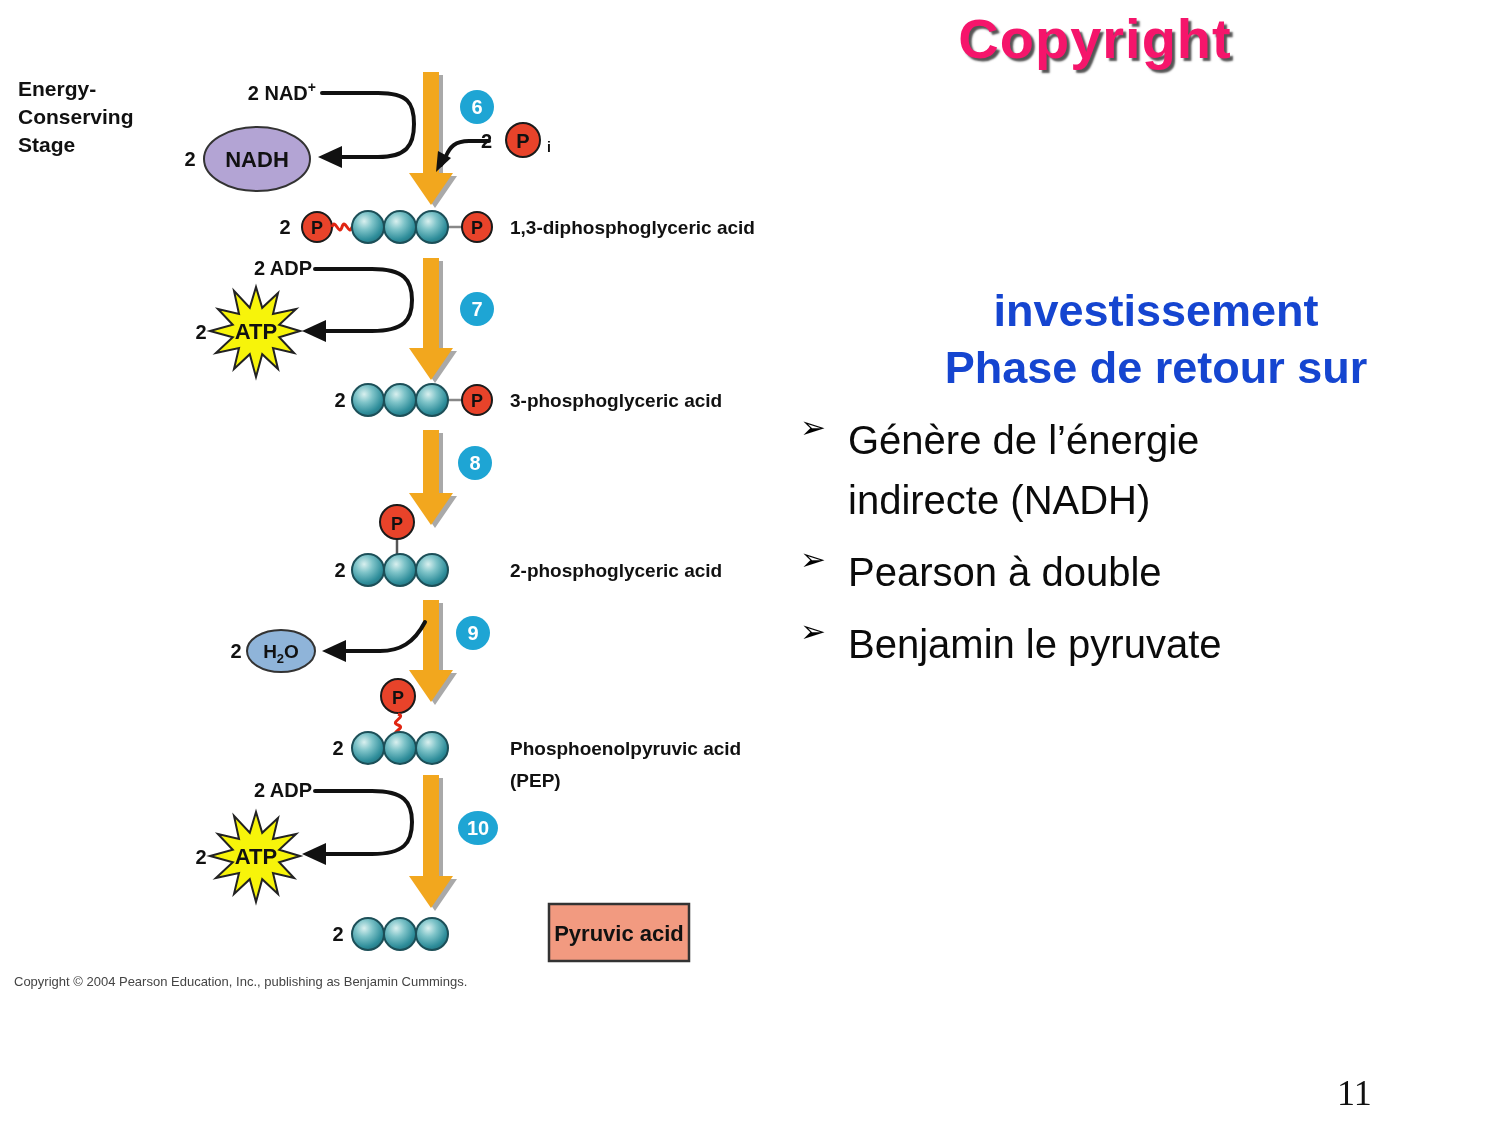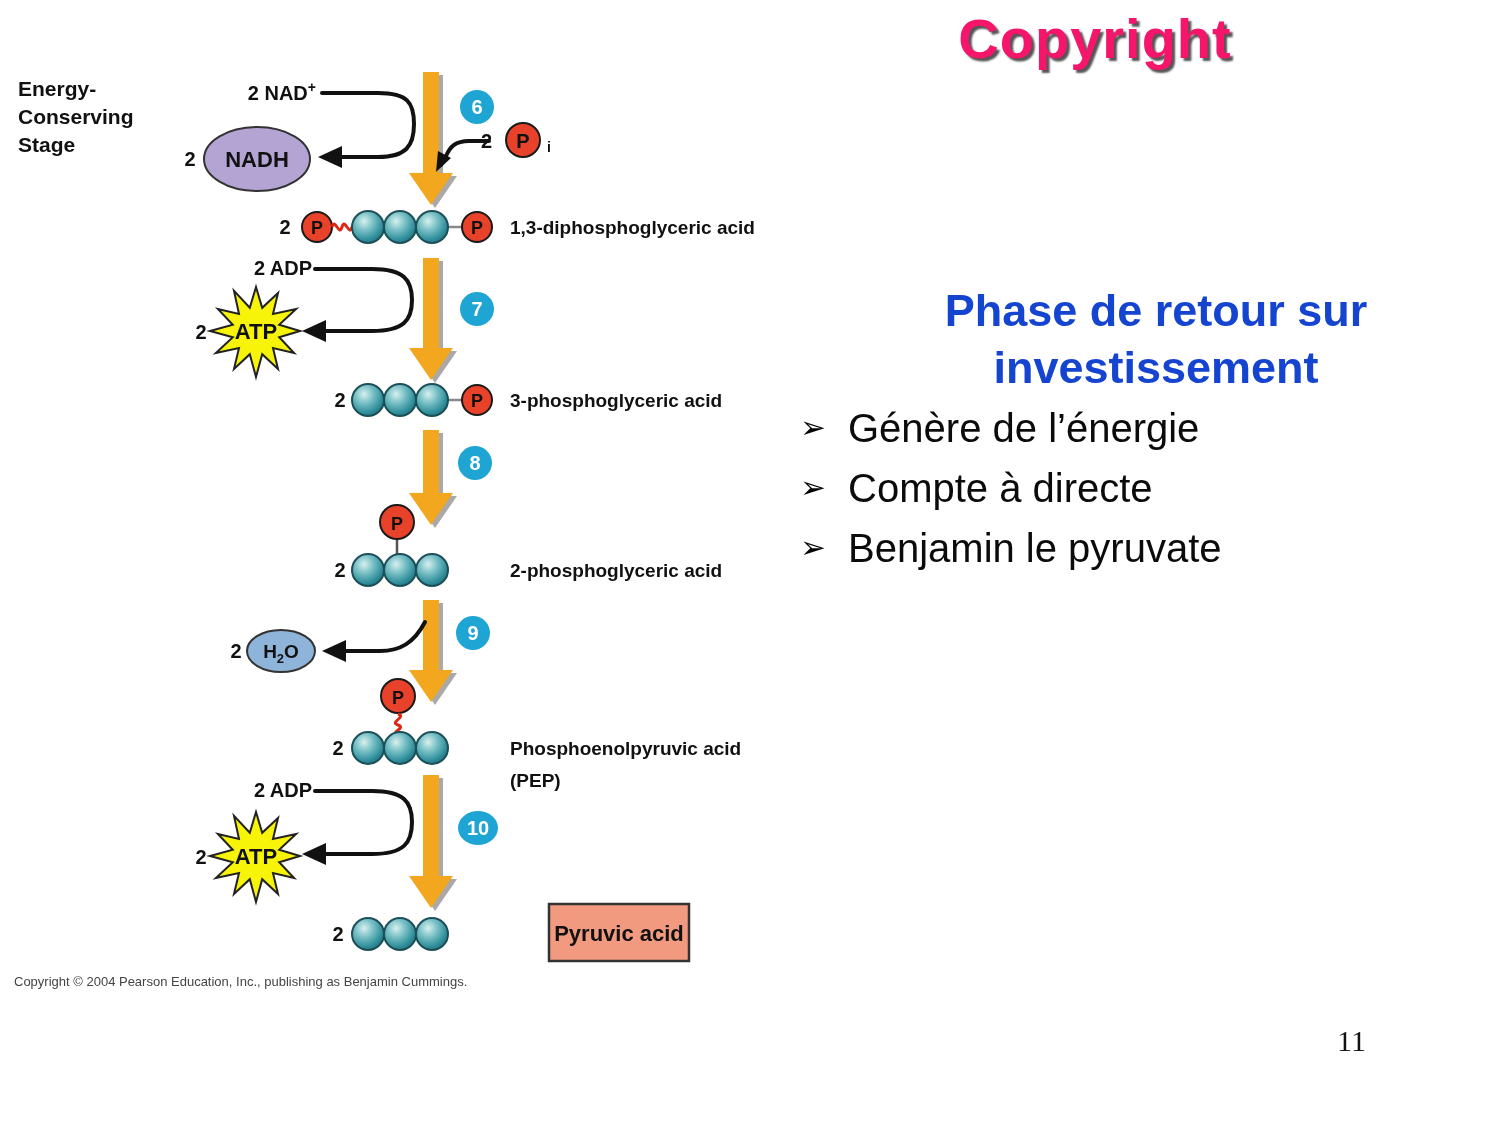--- a/index.html
+++ b/index.html
@@ -18,24 +18,24 @@
     color:#1545D0;
   }
   .bullets{
     position:absolute;left:800px;top:398px;width:660px;
     font-size:40px;line-height:60px;color:#0b0b0b;
   }
   .bullet-item{display:flex;align-items:flex-start;}
   .bullet-glyph{
     width:48px;flex:0 0 48px;font-size:31px;line-height:60px;color:#000;
   }
-  .bullet-text{flex:1;}
+  .bullet-text{flex:1;margin-top:12px;}
   .page-number{
-    position:absolute;left:1337px;top:1024px;
-    font-family:"Liberation Serif",serif;font-size:30px;color:#111;
+    position:absolute;left:1337px;top:1072px;
+    font-family:"Liberation Serif",serif;font-size:36px;color:#111;
   }
   svg text{font-family:"Liberation Sans",sans-serif;}
   .diagram{position:absolute;left:0;top:0;}
 </style>
 </head>
 <body>
 
 <svg class="diagram" width="810" height="1010" viewBox="0 0 810 1010">
   <defs>
     <radialGradient id="sphereGrad" cx="38%" cy="32%" r="75%">
@@ -186,35 +186,36 @@
     <rect x="549" y="904" width="140" height="57" fill="#F29A80" stroke="#333" stroke-width="2.5"></rect>
     <text x="619" y="941" text-anchor="middle" font-size="22" font-weight="bold" fill="#111">Pyruvic acid</text>
   </g>
 
   <text x="14" y="986" font-size="13" fill="#444">Copyright © 2004 Pearson Education, Inc., publishing as Benjamin Cummings.</text>
 </svg>
 
 <div class="slide-title">Copyright</div>
 
 <div class="heading">
+  <div>investissement</div>
   <div>Phase de retour sur</div>
-  <div>investissement</div>
 </div>
 
 <div class="bullets">
   <div class="bullet-item">
     <span class="bullet-glyph">➢</span>
     <span class="bullet-text">
       <div>Génère de l’énergie</div>
+      <div>indirecte (NADH)</div>
     </span>
   </div>
   <div class="bullet-item">
     <span class="bullet-glyph">➢</span>
     <span class="bullet-text">
-      <div>Compte à directe</div>
+      <div>Pearson à double</div>
     </span>
   </div>
   <div class="bullet-item">
     <span class="bullet-glyph">➢</span>
     <span class="bullet-text">
       <div>Benjamin le pyruvate</div>
     </span>
   </div>
 </div>
 

